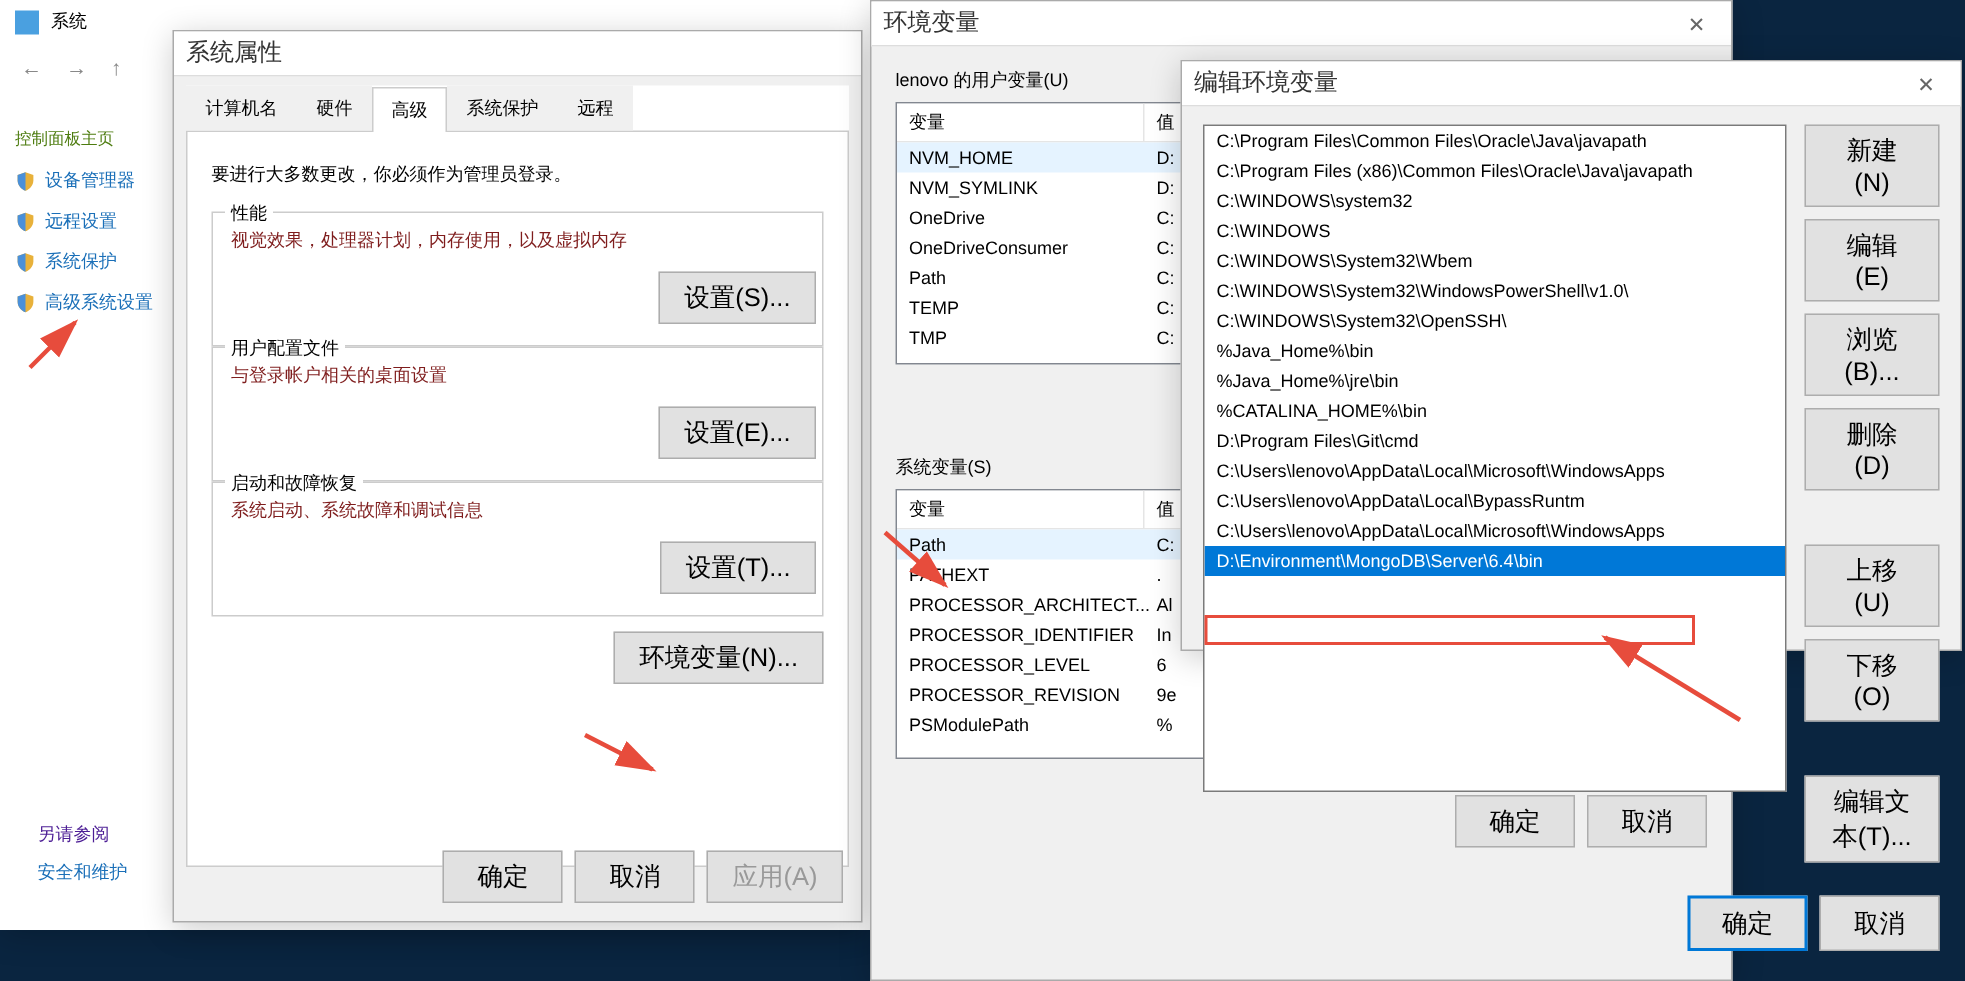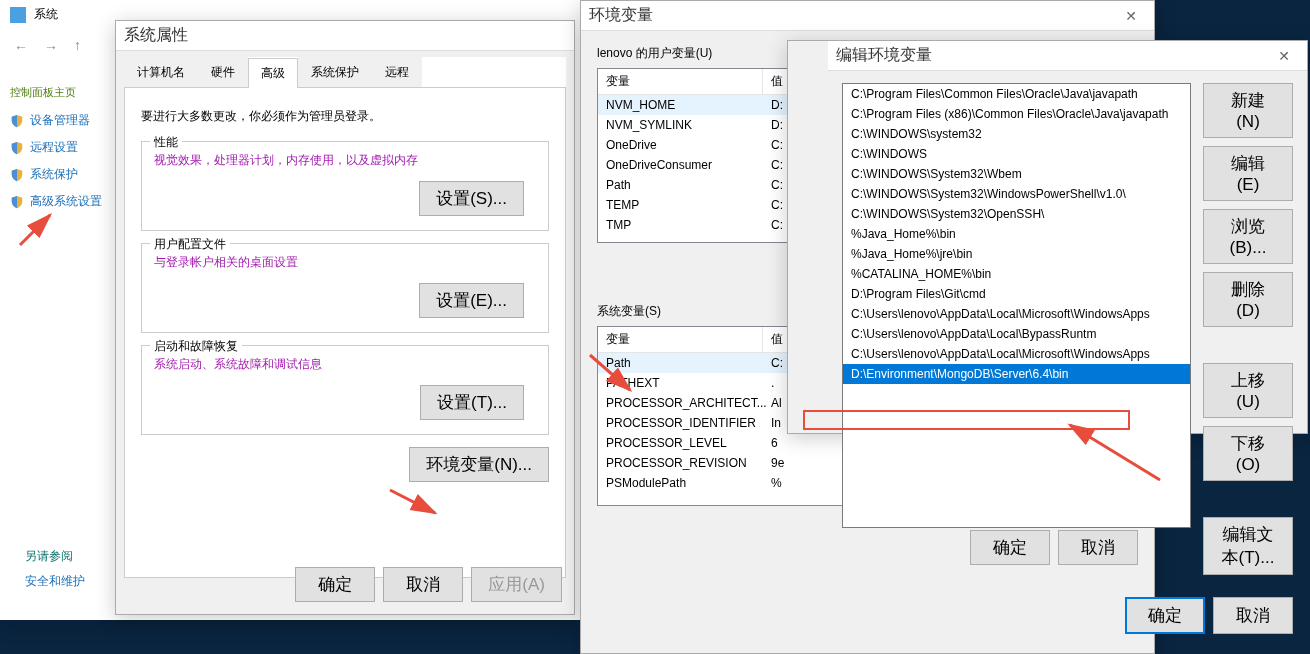--- a/index.html
+++ b/index.html
@@ -23,23 +23,23 @@
 .see-also { position: absolute; left: 25px; bottom: 30px; }
 .see-also div { color: #1a6fb8; margin-top: 8px; }
 
 
 .win-props { left: 115px; top: 20px; width: 460px; height: 595px; background: #f0f0f0; }
 .tabs { display: flex; border-bottom: 1px solid #ccc; margin: 6px 8px 0 8px; background: #fff; }
 .tab { padding: 6px 12px; border: 1px solid transparent; border-bottom: none; cursor: pointer; background: #f0f0f0; }
 .tab.active { background: #fff; border-color: #ccc; position: relative; top: 1px; }
 .props-body { padding: 12px 16px; background: #fff; margin: 0 8px; height: 490px; border: 1px solid #ccc; border-top: none; position: relative; }
 .props-text { margin: 8px 0 16px 0; }
-.group { border: 1px solid #ccc; padding: 10px 24px 14px 12px; margin-bottom: 12px; position: relative; }
+.group { border: 1px solid #ccc; padding: 10px 4px 14px 12px; position: relative; }
 .group-title { position: absolute; top: -8px; left: 8px; background: #fff; padding: 0 4px; font-size: 12px; }
-.group-desc { font-size: 12px; color: #a21caf; margin-bottom: 12px; }
+.group-desc { font-size: 12px; color: #7f1d1d; margin-bottom: 12px; }
 .btn { border: 1px solid #adadad; background: #e1e1e1; padding: 5px 16px; cursor: pointer; font-size: 17px; min-width: 80px; }
 .btn-row-right { text-align: right; }
 .env-btn-row { text-align: right; margin-top: 10px; }
 .dialog-btns { position: absolute; bottom: 12px; right: 12px; display: flex; gap: 8px; }
 
 
 .win-env { left: 580px; top: 0; width: 575px; height: 654px; background: #f0f0f0; }
 .env-body { padding: 14px 16px; }
 .env-section-title { margin-bottom: 6px; }
 .env-table { border: 1px solid #828790; background: #fff; height: 175px; overflow: hidden; }
@@ -48,21 +48,21 @@
 .env-col-var { width: 165px; }
 .env-col-val { flex: 1; }
 .env-row { display: flex; padding: 2px 0; }
 .env-row.selected { background: #e5f3ff; }
 .env-row .env-col-var { padding: 1px 8px; width: 165px; }
 .env-row .env-col-val { padding: 1px 8px; flex: 1; white-space: nowrap; overflow: hidden; }
 .env-btns { display: flex; justify-content: flex-end; gap: 8px; margin: 10px 0 18px 0; }
 .env-dialog-btns { display: flex; justify-content: flex-end; gap: 8px; padding: 10px 16px; }
 
 
-.win-edit { left: 787px; top: 40px; width: 521px; height: 394px; background: #f0f0f0; padding-left: 40px; }
+.win-edit { left: 787px; top: 40px; width: 521px; height: 394px; background: #f0f0f0; }
 .edit-body { padding: 12px 14px; display: flex; gap: 12px; }
 .path-list { flex: 1; border: 1px solid #7a7a7a; background: #fff; height: 445px; overflow: hidden; }
 .path-item { padding: 3px 8px; white-space: nowrap; overflow: hidden; }
 .path-item.selected { background: #0078d7; color: #fff; }
 .edit-btns { display: flex; flex-direction: column; gap: 8px; width: 90px; }
 .edit-btns .btn { width: 100%; min-width: 0; text-align: center; }
 .edit-btns .gap { height: 20px; }
 .edit-dialog-btns { display: flex; justify-content: flex-end; gap: 8px; padding: 10px 14px; }
 .btn.primary { border: 2px solid #0078d7; }
 
@@ -110,21 +110,21 @@
     </div>
     <div class="sidebar-link">
       <span class="shield"><svg viewBox="0 0 16 16">
             <path fill="#e8b13a" d="M8 1l6 2v4c0 4-3 7-6 8-3-1-6-4-6-8V3z"></path>
             <path fill="#4a90d9" d="M8 1v14c-3-1-6-4-6-8V3z"></path>
           </svg></span>
       <span>高级系统设置</span>
     </div>
   </div>
   <div class="see-also">
-    <div style="color:#0f766e">另请参阅</div>
+    <div style="color:#4c1d95">另请参阅</div>
     <div>安全和维护</div>
   </div>
 </div>
 
 <div class="window win-props">
   <div class="titlebar">
     <span class="title">系统属性</span>
   </div>
   <div class="tabs">
     <div class="tab">计算机名</div>

